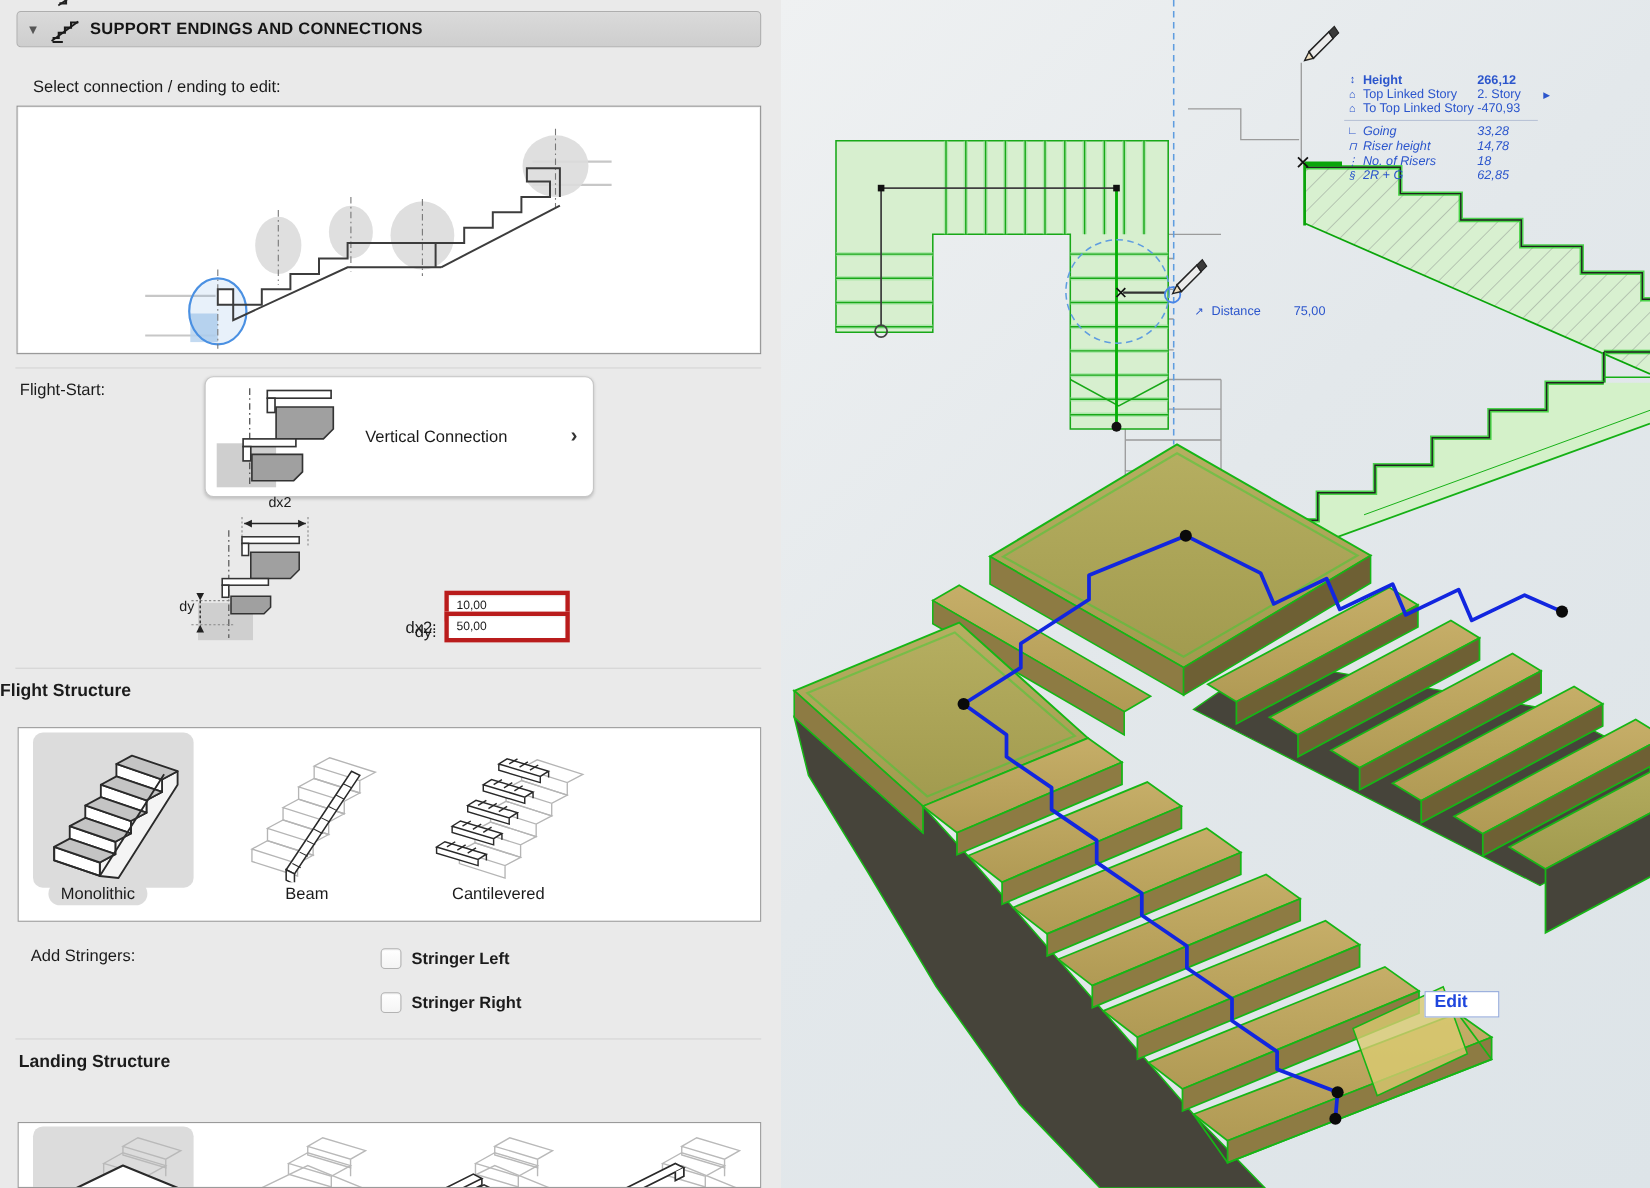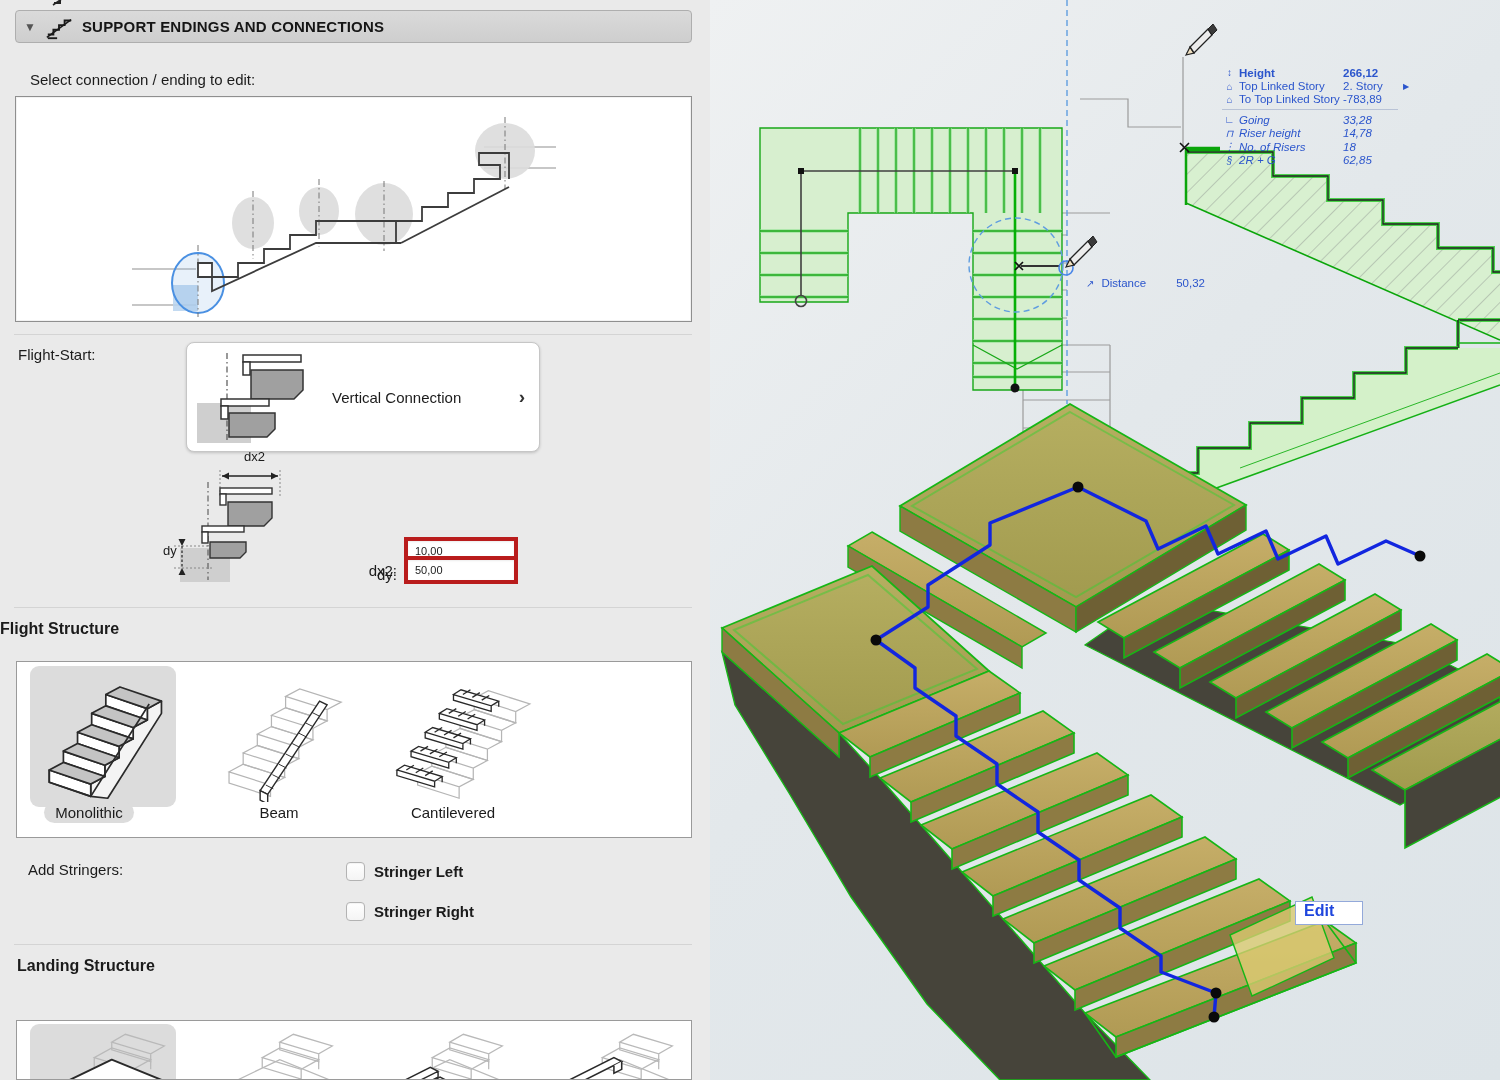--- a/index.html
+++ b/index.html
@@ -561,21 +561,21 @@
     </div>
     <div class="trow">
       <span class="ticon">⌂</span>
       <span>Top Linked Story</span>
       <span>2. Story</span>
       <span class="tarrow">▶</span>
     </div>
     <div class="trow">
       <span class="ticon">⌂</span>
       <span>To Top Linked Story</span>
-      <span>-783,89</span>
+      <span>-470,93</span>
         <span></span>
     </div>
     <div class="tsep"></div>
     <div class="trow i">
       <span class="ticon">∟</span>
       <span>Going</span>
       <span>33,28</span>
         <span></span>
     </div>
     <div class="trow i">
@@ -594,19 +594,19 @@
       <span class="ticon">§</span>
       <span>2R + G</span>
       <span>62,85</span>
         <span></span>
     </div>
   </div>
 
   <div class="dist">
     <span class="dicon">↗</span>
     <span>Distance</span>
-    <span class="dval">50,32</span>
+    <span class="dval">75,00</span>
   </div>
 
   <div class="editbtn">
     <span>Edit</span>
   </div>
 </div>
 
 </body></html>

